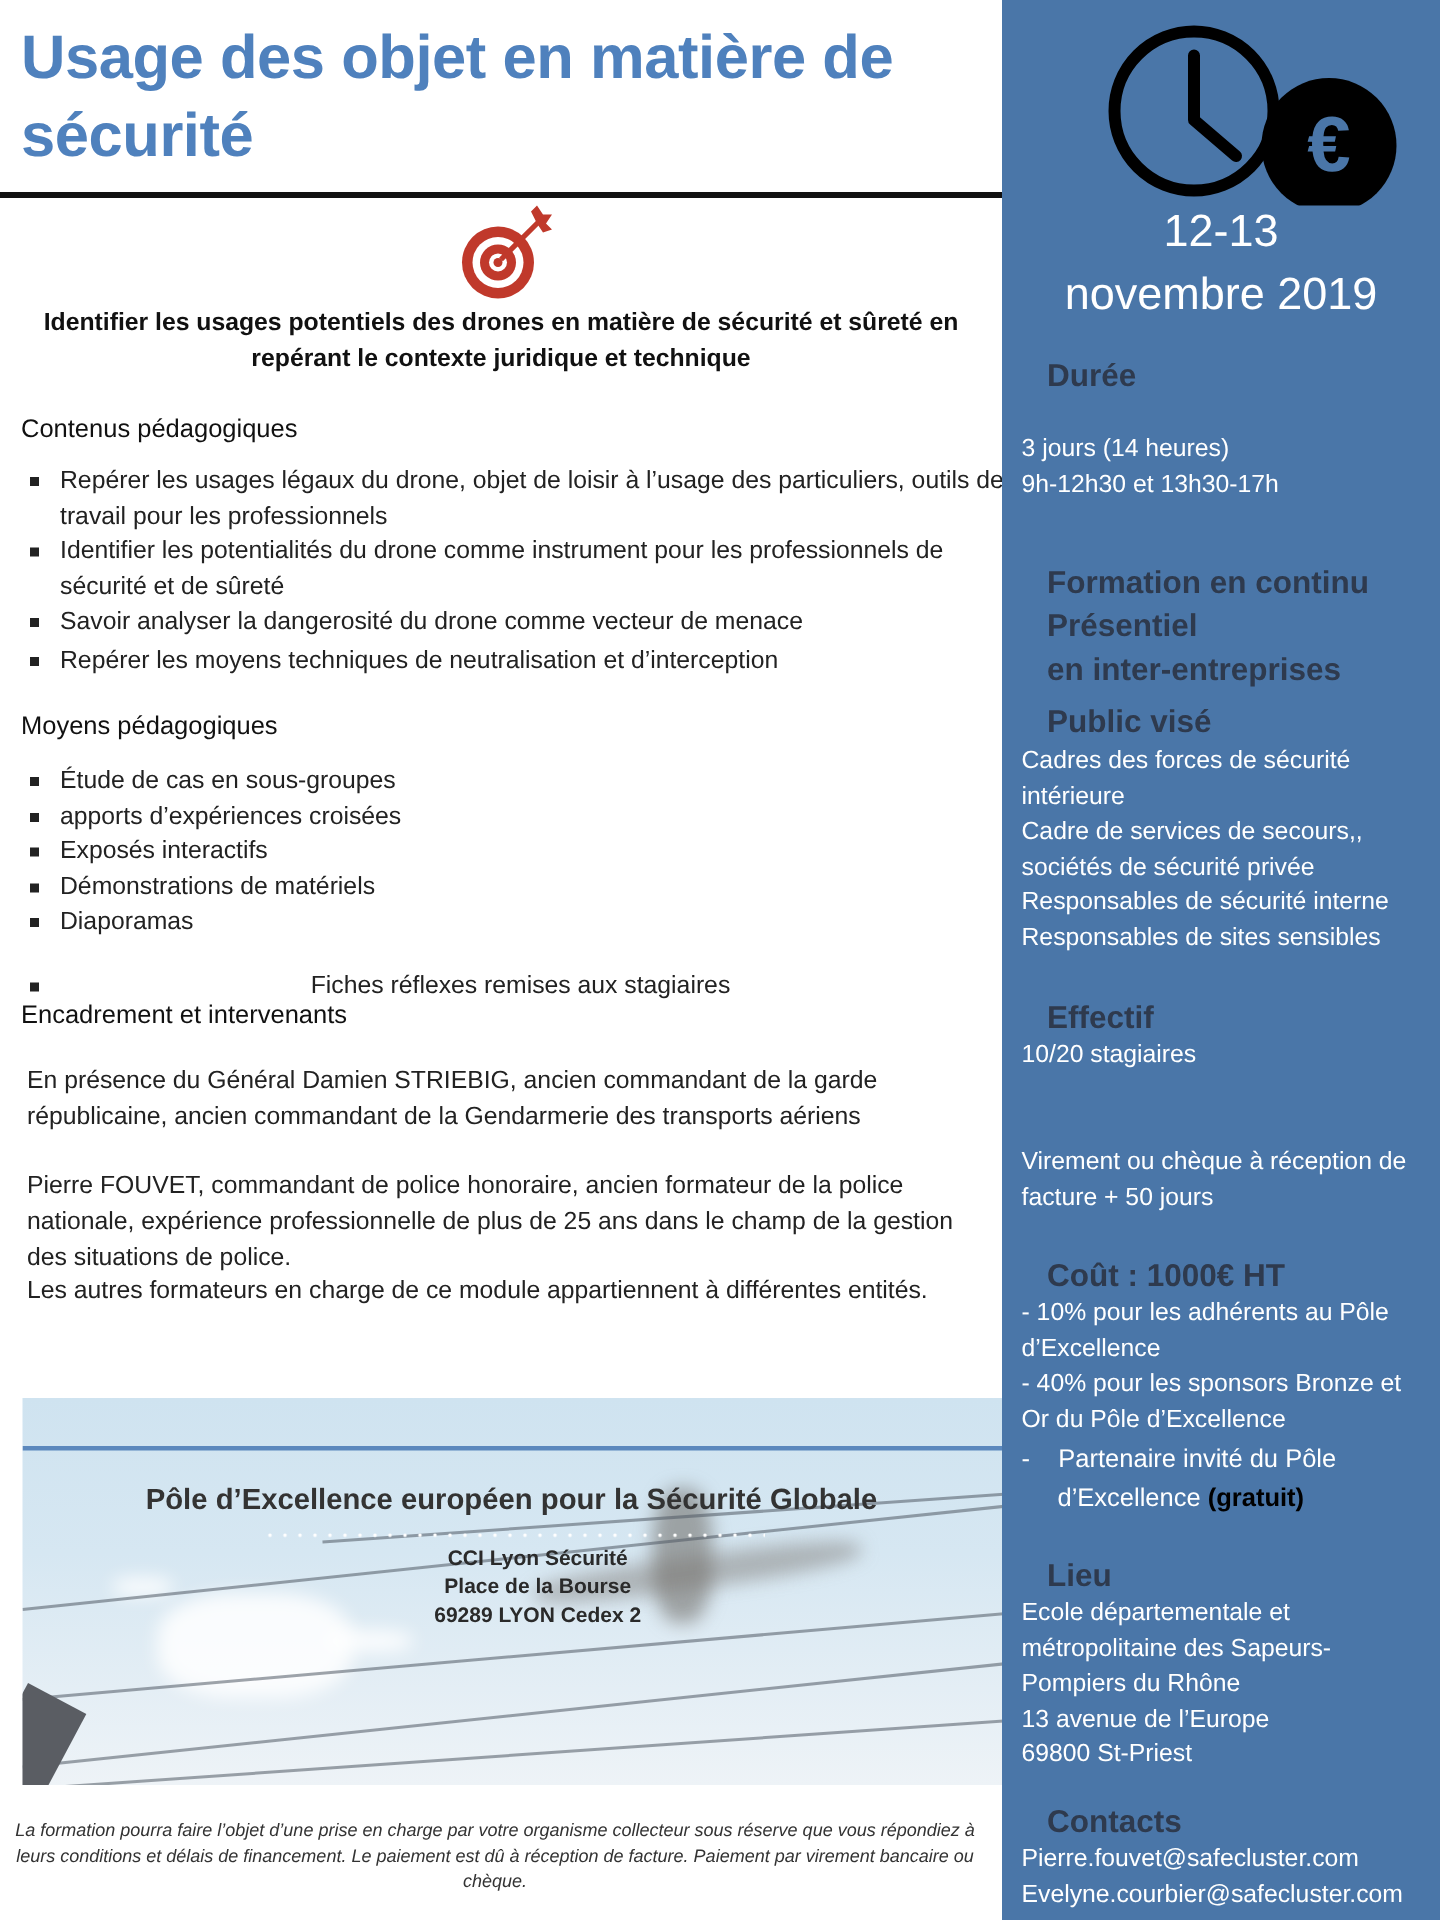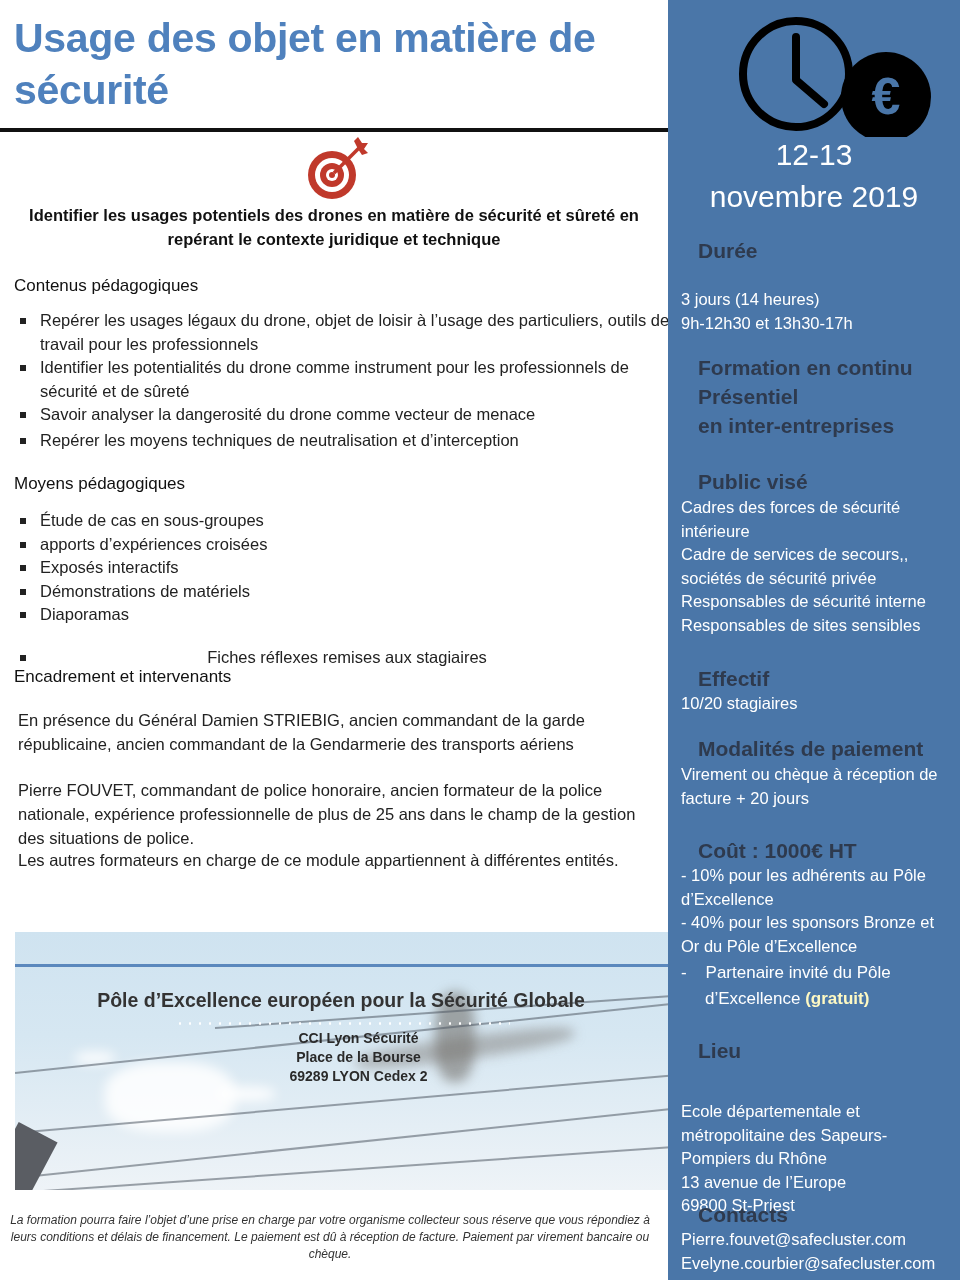--- a/index.html
+++ b/index.html
@@ -35,21 +35,21 @@
             background-image: radial-gradient(circle, #ffffff 1px, transparent 1.4px); background-size: 10px 3px; }
     .address { position: absolute; left: 200px; top: 97px; width: 287px; text-align: center; font-size: 14px; line-height: 19px; font-weight: bold; color: #2a2a2a; }
 
     .disclaimer { position: absolute; left: 10px; top: 1212px; width: 640px; text-align: center; font-size: 12px; line-height: 17px; font-style: italic; color: #333; }
 
     
     .hero-icons { position: absolute; left: 70px; top: 12px; width: 200px; height: 125px; }
     .date-line { position: absolute; left: 0; width: 292px; text-align: center; font-size: 30px; color: #fff; }
     .s-heading { position: absolute; left: 13px; font-size: 21px; font-weight: bold; color: #2e3a4e; line-height: 29px; margin-left: 17px; }
     .s-text { position: absolute; left: 13px; width: 276px; font-size: 16.5px; line-height: 23.5px; color: #fff; }
-    .s-text .dark { color: #fef9c3; font-weight: bold; }
+    .s-text .dark { color: #000000; font-weight: bold; }
     .indent { padding-left: 24px; text-indent: -24px; }
   </style>
 </head>
 <body>
 
 <div class="main">
   <h1 class="title">Usage des objet en matière de sécurité</h1>
   <div class="title-rule"></div>
 
   <svg class="target-icon" viewBox="0 0 70 66">
@@ -127,52 +127,51 @@
 
   <div class="date-line" style="top:138px;">12-13</div>
   <div class="date-line" style="top:180px;">novembre 2019</div>
 
   <div class="s-heading" style="top:236px;">Durée</div>
   <div class="s-text" style="top:288px;">
     <div>3 jours (14 heures)</div>
     <div>9h-12h30 et 13h30-17h</div>
   </div>
 
-  <div class="s-heading" style="top:353px;">
+  <div class="s-heading" style="top:374px;">
     <div>Formation en continu</div>
     <div>Présentiel</div>
     <div>en inter-entreprises</div>
   </div>
 
   <div class="s-heading" style="top:467px;">Public visé</div>
   <div class="s-text" style="top:496px;">
     <div>Cadres des forces de sécurité intérieure</div>
     <div>Cadre de services de secours,, sociétés de sécurité privée</div>
     <div>Responsables de sécurité interne</div>
     <div>Responsables de sites sensibles</div>
   </div>
 
   <div class="s-heading" style="top:664px;">Effectif</div>
   <div class="s-text" style="top:692px;">10/20 stagiaires</div>
 
-  <div class="s-heading" style="top:734px;">Modalités de paiement</div>
-  <div class="s-text" style="top:763px; width:270px;">Virement ou chèque à réception de facture + 20 jours</div>
+  <div class="s-text" style="top:763px; width:270px;">Virement ou chèque à réception de facture + 50 jours</div>
 
   <div class="s-heading" style="top:836px;">Coût : 1000€ HT</div>
   <div class="s-text" style="top:864px;">
     <div>- 10% pour les adhérents au Pôle d’Excellence</div>
     <div>- 40% pour les sponsors Bronze et Or du Pôle d’Excellence</div>
     <div class="indent" style="margin-top:2px; line-height:26px; font-size:17px;">
       <span style="white-space:pre-wrap;">-    Partenaire invité du Pôle d’Excellence</span>
       <span class="dark">(gratuit)</span>
     </div>
   </div>
 
   <div class="s-heading" style="top:1036px;">Lieu</div>
-  <div class="s-text" style="top:1064px; width:240px;margin-top:36px;">
+  <div class="s-text" style="top:1064px; width:240px;">
     <div>Ecole départementale et métropolitaine des Sapeurs-Pompiers du Rhône</div>
     <div>13 avenue de l’Europe</div>
     <div>69800 St-Priest</div>
   </div>
 
   <div class="s-heading" style="top:1200px;">Contacts</div>
   <div class="s-text" style="top:1228px;">
     <div>Pierre.fouvet@safecluster.com</div>
     <div>Evelyne.courbier@safecluster.com</div>
   </div>

